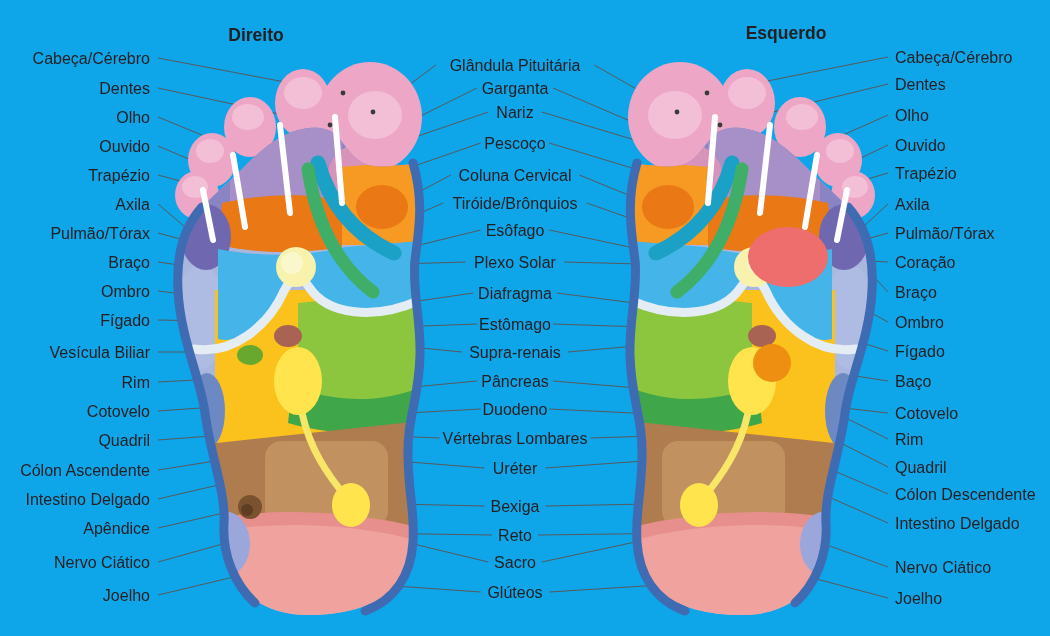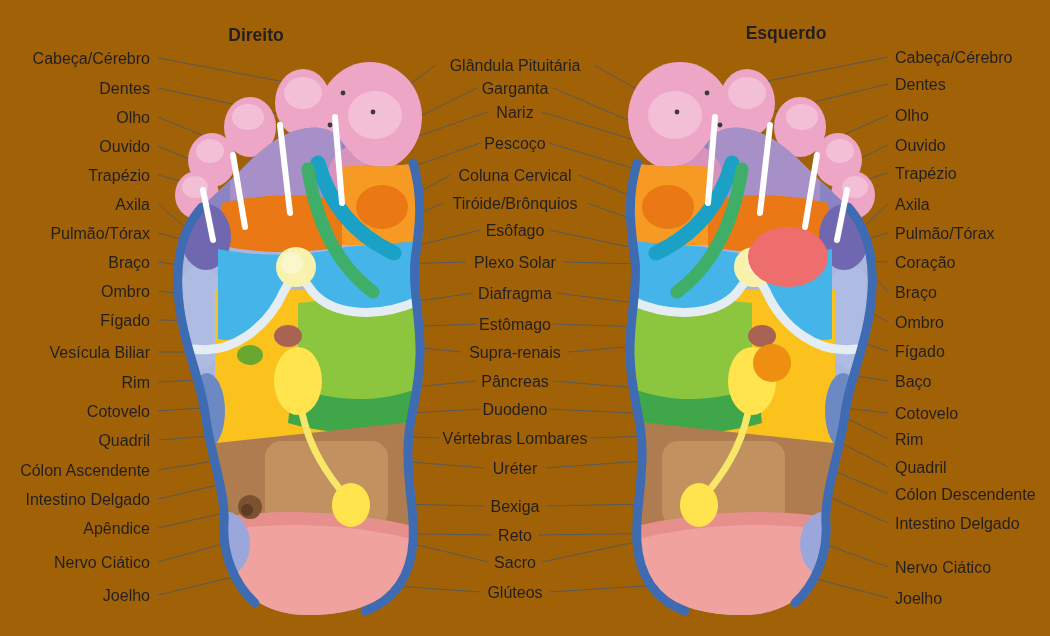--- a/index.html
+++ b/index.html
@@ -1,16 +1,16 @@
 <!DOCTYPE html>
 <html><head>
 <meta charset="utf-8">
 <style>
   html,body{margin:0;padding:0;background:#ffffff;}
-  #stage{position:relative;width:1050px;height:636px;background:#a16207;overflow:hidden;
+  #stage{position:relative;width:1050px;height:636px;background:#0ea5e9;overflow:hidden;
          font-family:"Liberation Sans", sans-serif;}
   svg text{font-family:"Liberation Sans", sans-serif;}
   .zone-label{font-size:16px;}
   .foot-title{font-size:17.5px;font-weight:bold;}
 </style>
 </head>
 <body>
 
 <div id="stage">
 <svg id="chart" width="1050" height="636" viewBox="0 0 1050 636" xmlns="http://www.w3.org/2000/svg">

